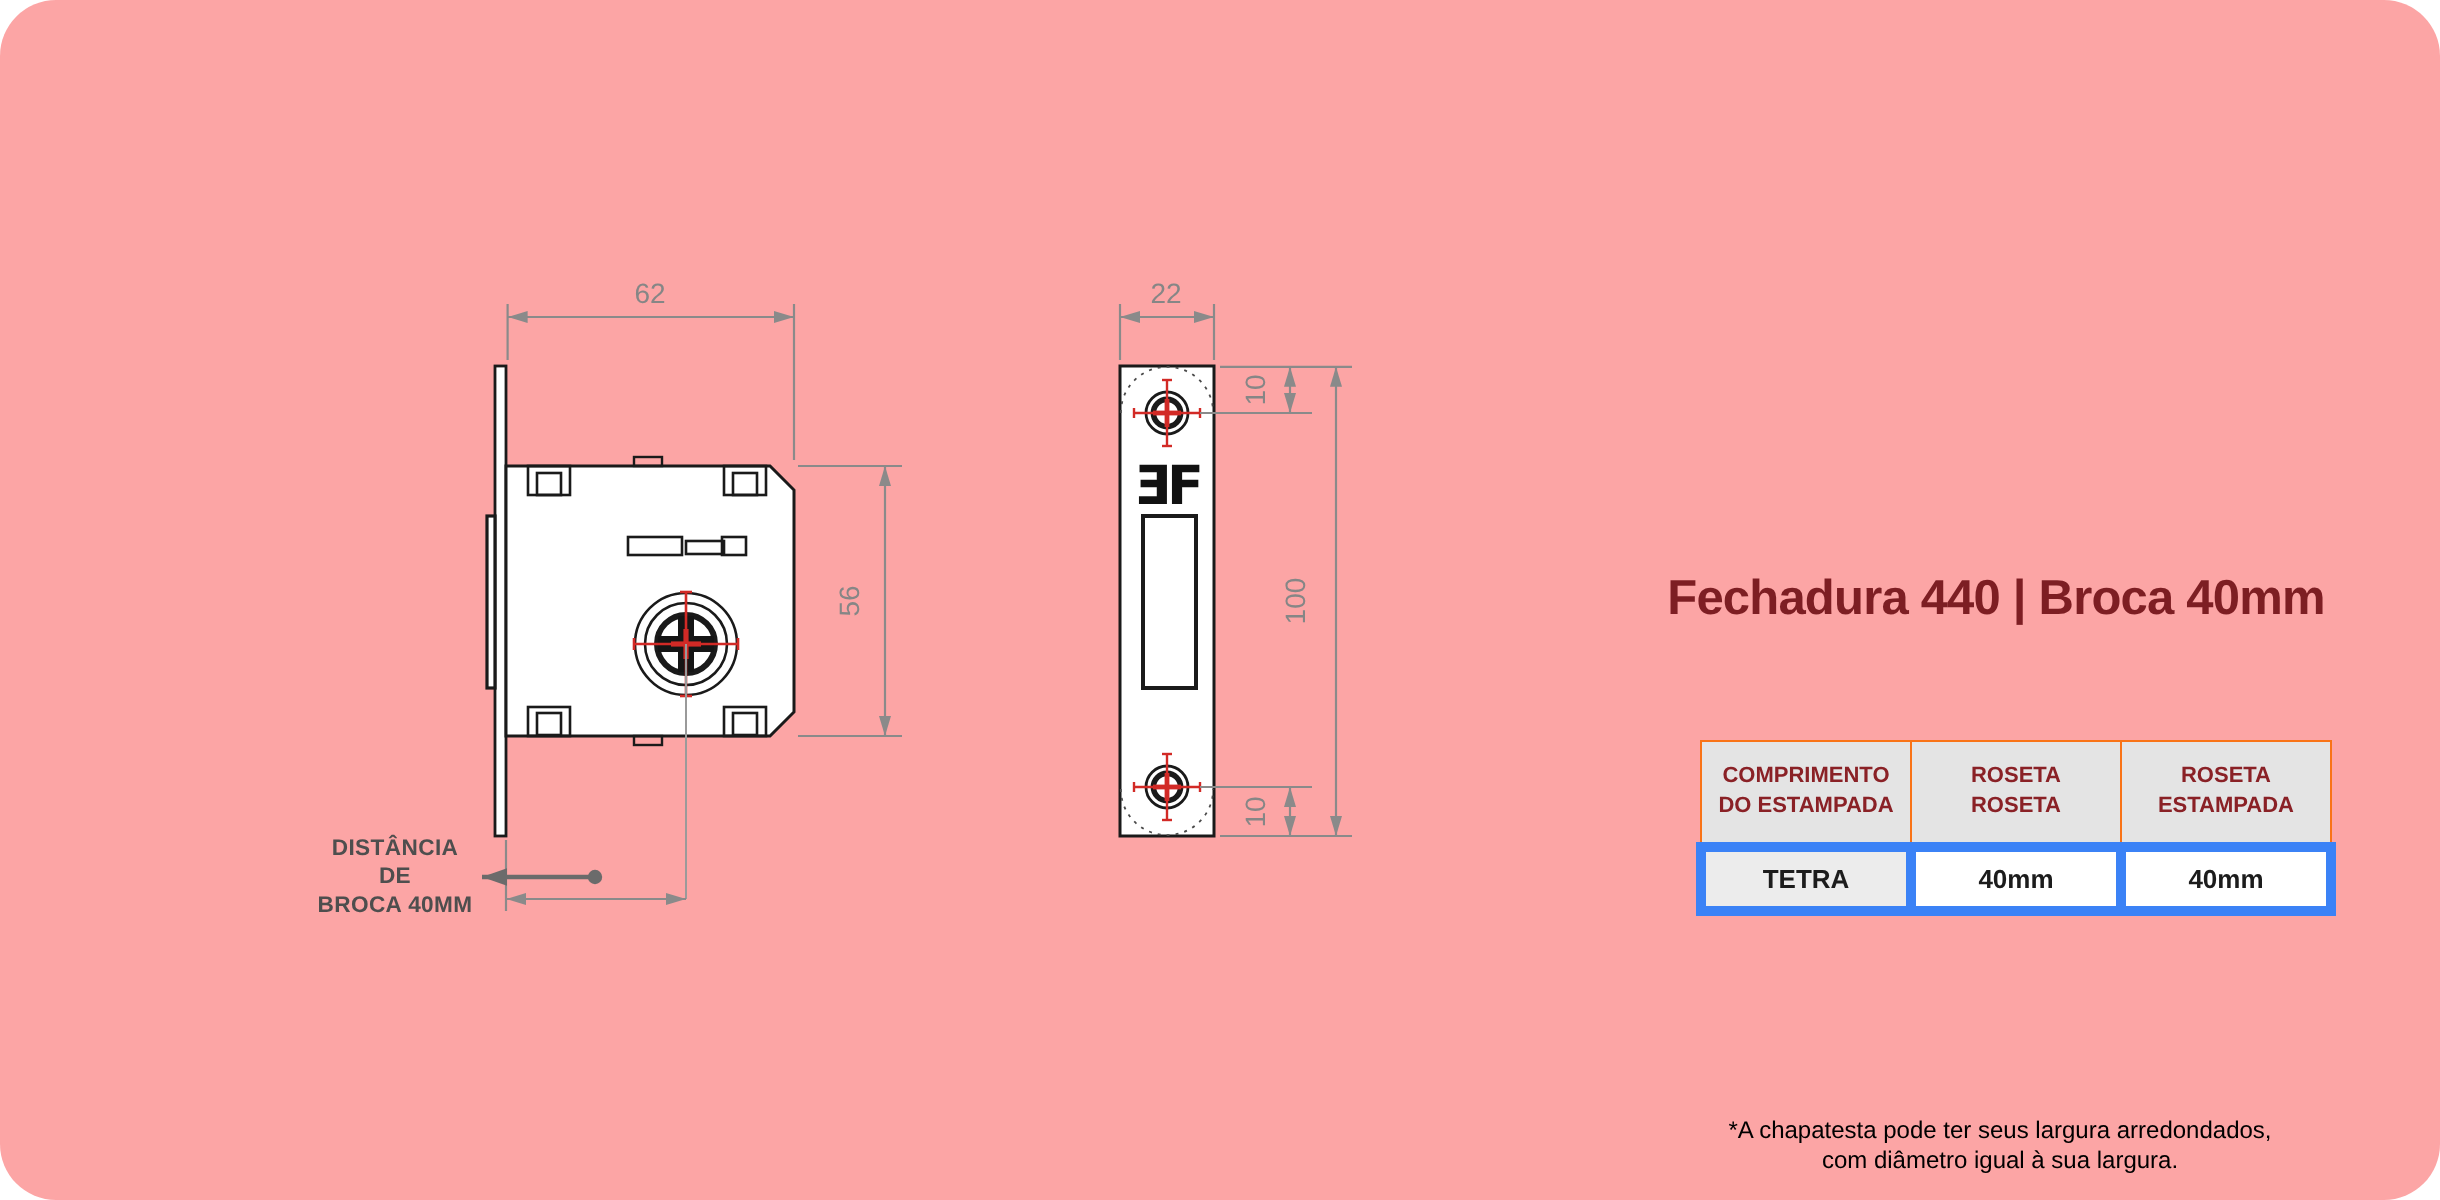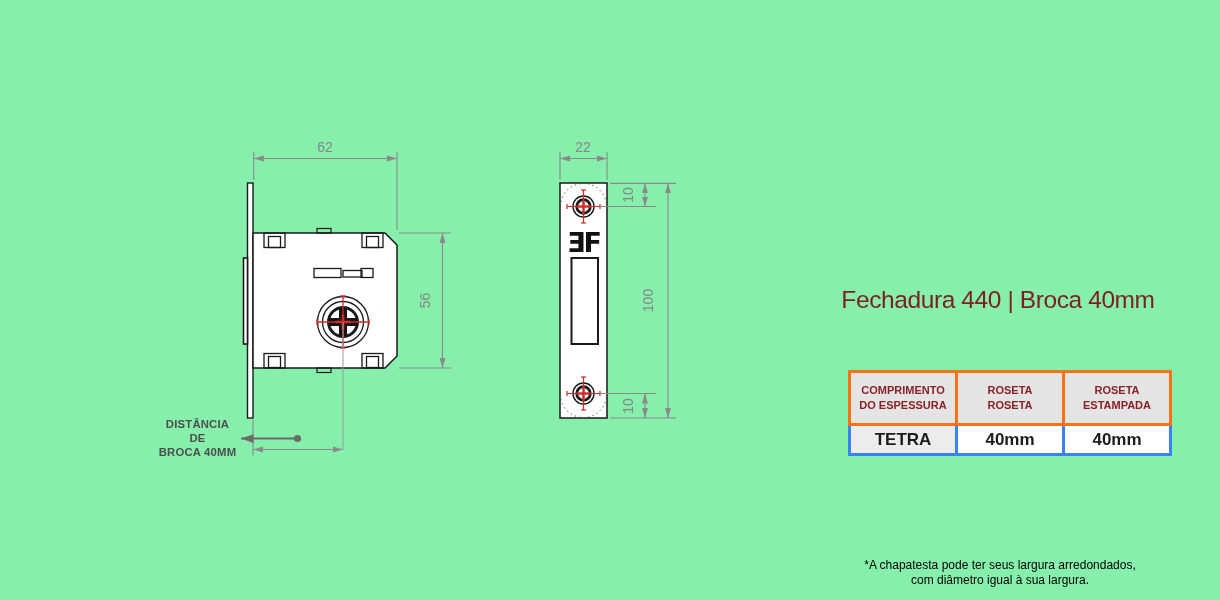--- a/index.html
+++ b/index.html
@@ -1,34 +1,34 @@
 <!DOCTYPE html>
 <html><head>
 <meta charset="utf-8">
 <style>
   html,body{margin:0;padding:0;background:#ffffff;}
-  #canvas{position:relative;width:1220px;height:600px;background:#86efac;overflow:hidden;
-          font-family:"Liberation Sans",sans-serif;}
+  #canvas{position:relative;width:1220px;height:600px;background:#fca5a5;overflow:hidden;
+          font-family:"Liberation Sans",sans-serif;border-radius:28px;}
   svg text{font-family:"Liberation Sans",sans-serif;}
   .dimtext{font-size:14px;fill:#868686;text-anchor:middle;}
   .drill-label{font-size:11.3px;font-weight:bold;fill:#4e4e4e;text-anchor:middle;letter-spacing:.2px;}
   .logo-text{font-family:"DejaVu Sans",sans-serif;font-size:27px;font-weight:bold;fill:#111;
              text-anchor:middle;letter-spacing:-2px;}
 
   .panel-title{position:absolute;left:818px;top:286px;width:360px;text-align:center;
-    font-size:24.5px;font-weight:normal;color:#7d1e23;letter-spacing:-0.4px;white-space:nowrap;}
+    font-size:24.5px;font-weight:bold;color:#7d1e23;letter-spacing:-0.4px;white-space:nowrap;}
   .panel-subtitle{position:absolute;left:818px;top:332px;width:360px;text-align:center;
     font-size:15.2px;font-weight:bold;color:#7d1e23;letter-spacing:.2px;}
 
   table.spec{position:absolute;left:848px;top:370px;border-collapse:collapse;table-layout:fixed;}
   table.spec th{width:100px;height:50px;background:#e4e4e4;color:#8a2126;font-size:11px;
-    font-weight:bold;text-align:center;vertical-align:middle;border:3px solid #f97316;
+    font-weight:bold;text-align:center;vertical-align:middle;border:1px solid #f97316;
     line-height:1.35;padding:0 2px;}
-  table.spec td{height:25px;font-size:17px;font-weight:bold;color:#1c1c1c;text-align:center;
-    vertical-align:middle;border:3px solid #3b82f6;background:#ffffff;}
+  table.spec td{height:25px;font-size:13px;font-weight:bold;color:#1c1c1c;text-align:center;
+    vertical-align:middle;border:5px solid #3b82f6;background:#ffffff;}
   table.spec td.shade{background:#ececec;}
 
   .footnote{position:absolute;left:810px;top:558px;width:380px;text-align:center;
     font-size:12px;color:#000;line-height:1.25;}
 </style>
 </head>
 <body>
 
 <div id="canvas">
 
@@ -183,21 +183,21 @@
   </svg>
 
   
   <div class="panel-title">Fechadura 440 | Broca 40mm</div>
 
   <table class="spec">
     <tbody>
         <tr>
       <th>
         <div>COMPRIMENTO</div>
-        <div>DO ESPESSURA</div>
+        <div>DO ESTAMPADA</div>
       </th>
       <th>
         <div>ROSETA</div>
         <div>ROSETA</div>
       </th>
       <th>
         <div>ROSETA</div>
         <div>ESTAMPADA</div>
       </th>
     </tr>

